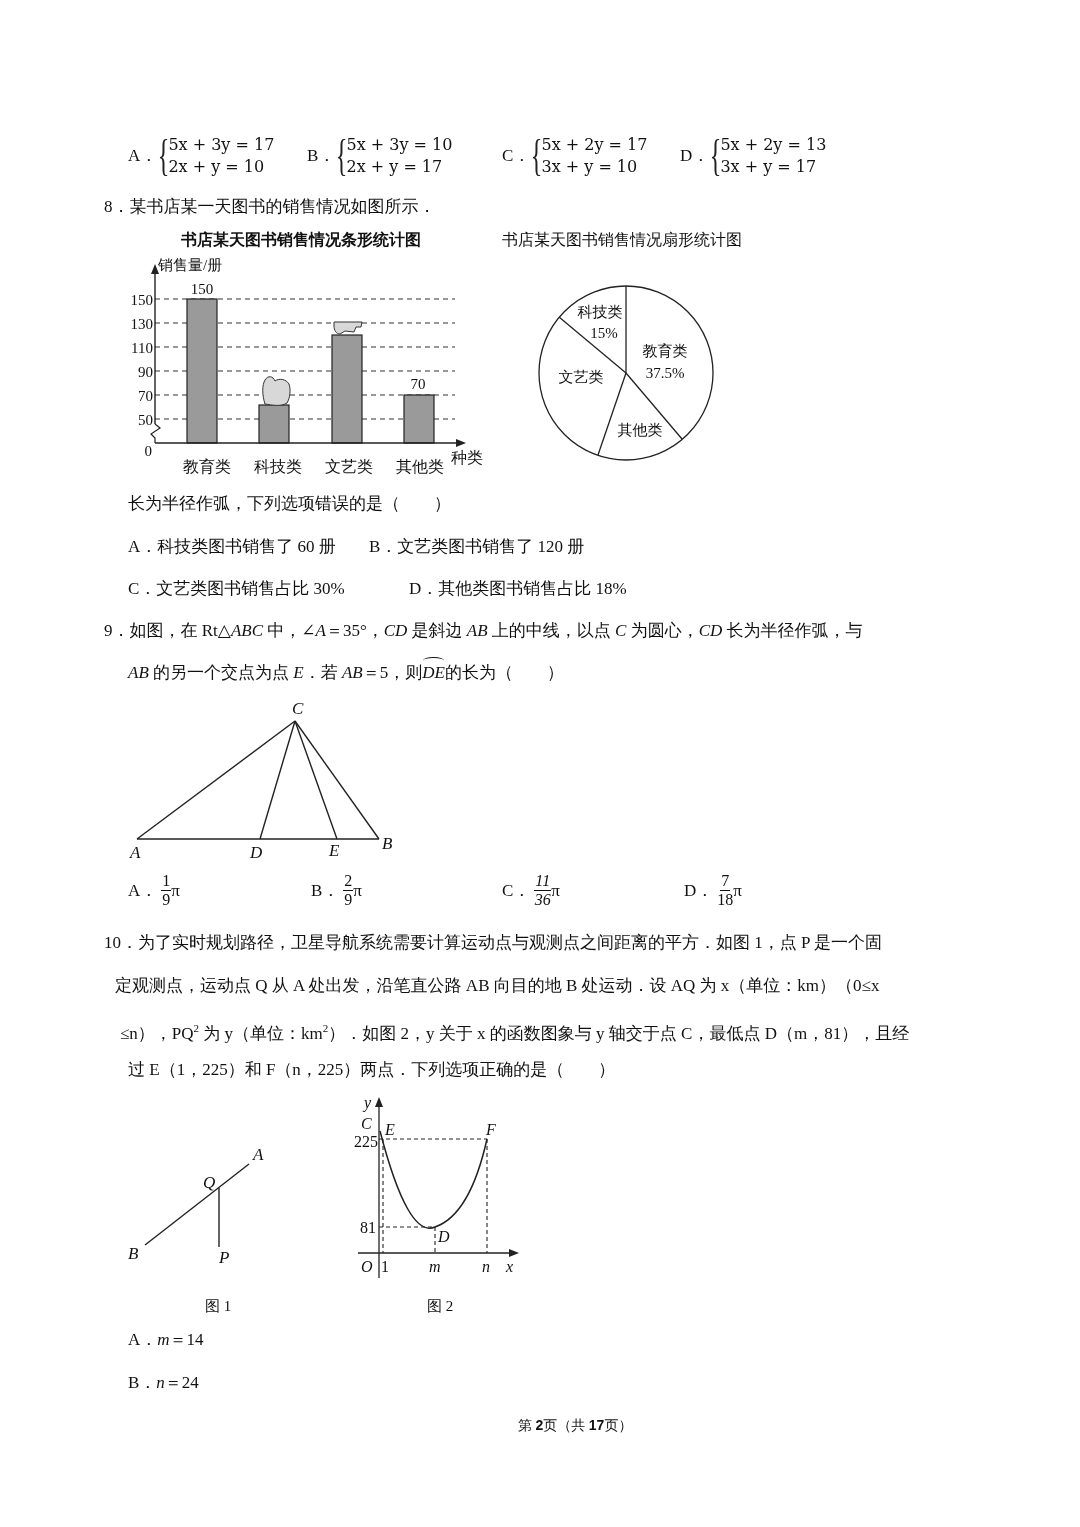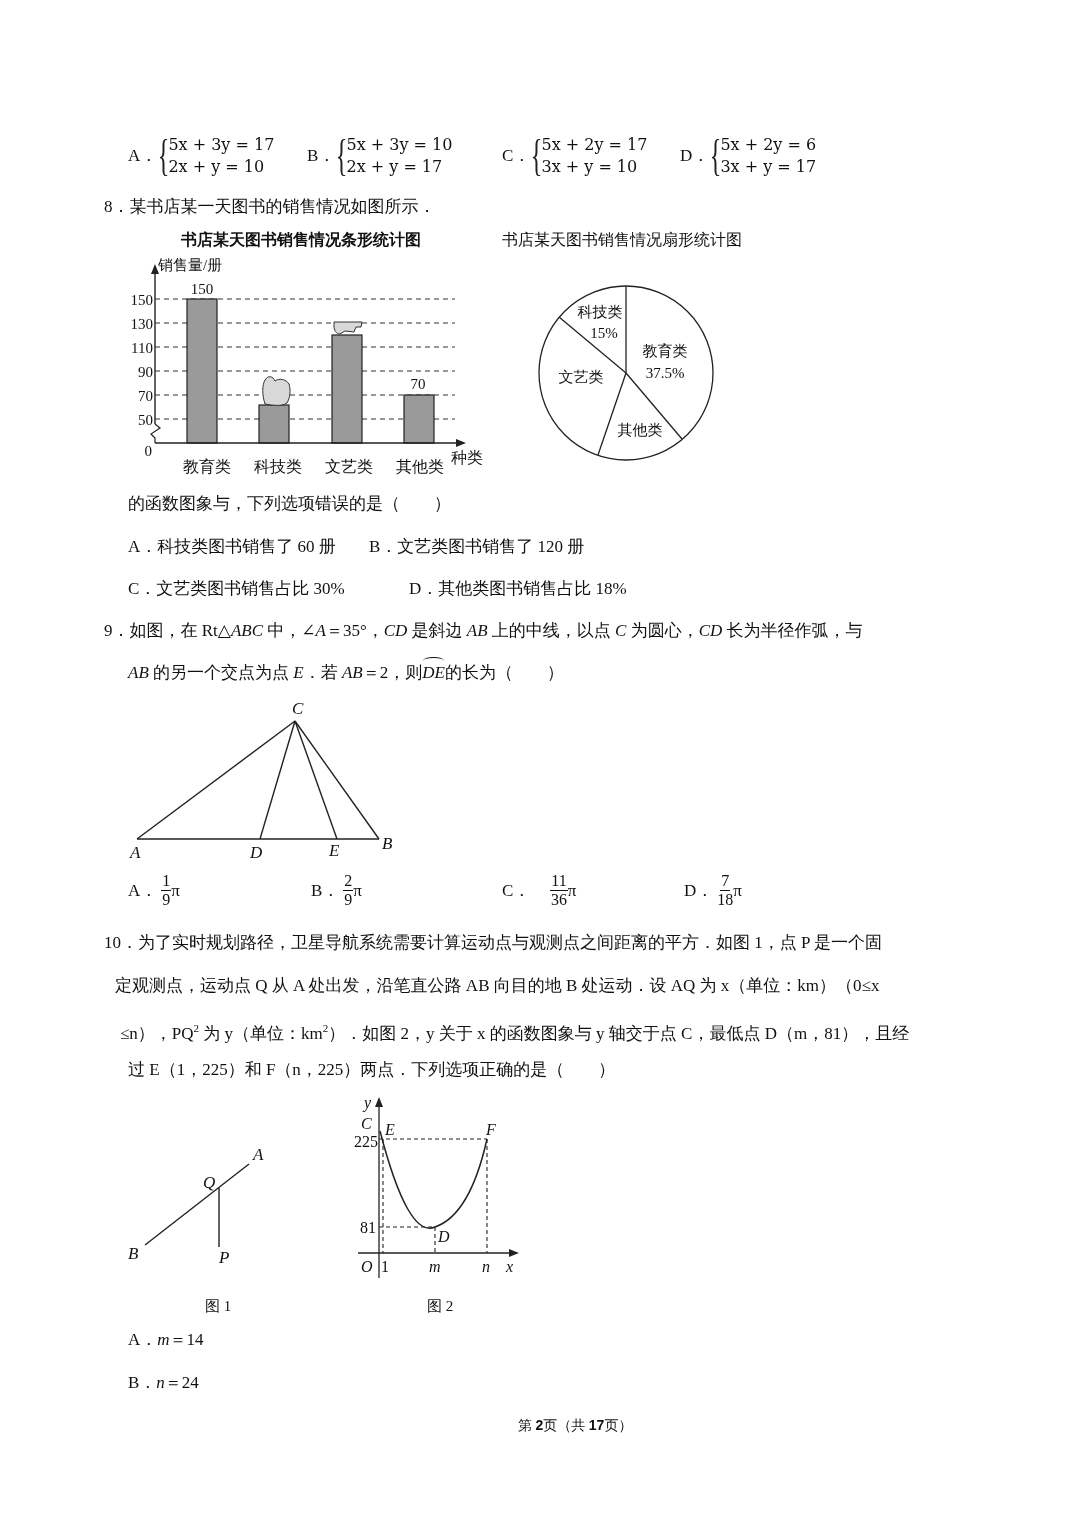--- a/index.html
+++ b/index.html
@@ -43,21 +43,21 @@
     <span class="brace">{</span>
     <span class="eqs">
         <span>5x + 2y = 17</span>
         <span>3x + y = 10</span>
       </span>
   </div>
   <div class="abs sys" style="left:680px;top:134px;">
     <span class="txt">D．</span>
     <span class="brace">{</span>
     <span class="eqs">
-        <span>5x + 2y = 6</span>
+        <span>5x + 2y = 13</span>
         <span>3x + y = 17</span>
       </span>
   </div>
 </div>
 
 <div class="abs txt" style="left:104px;top:196px;">8．某书店某一天图书的销售情况如图所示．</div>
 
 <div class="abs txt" style="left:181px;top:229px;font-size:16px;font-weight:bold;">书店某天图书销售情况条形统计图</div>
 <svg class="abs" style="left:120px;top:250px;" width="380" height="235" viewBox="120 250 380 235">
 
@@ -119,31 +119,31 @@
   <g font-size="15" fill="#111" text-anchor="middle">
     <text x="665" y="356">教育类</text>
     <text x="665" y="378">37.5%</text>
     <text x="600" y="317">科技类</text>
     <text x="604" y="338">15%</text>
     <text x="581" y="382">文艺类</text>
     <text x="640" y="435">其他类</text>
   </g>
 </svg>
 
-<div class="abs txt" style="left:128px;top:493px;">的函数图象与，下列选项错误的是（　　）</div>
+<div class="abs txt" style="left:128px;top:493px;">长为半径作弧，下列选项错误的是（　　）</div>
 <div class="abs txt" style="left:128px;top:536px;">A．科技类图书销售了 60 册</div>
 <div class="abs txt" style="left:369px;top:536px;">B．文艺类图书销售了 120 册</div>
 <div class="abs txt" style="left:128px;top:578px;">C．文艺类图书销售占比 30%</div>
 <div class="abs txt" style="left:409px;top:578px;">D．其他类图书销售占比 18%</div>
 
 <div class="abs txt" style="left:104px;top:620px;">
   <span>9．如图，在 Rt△</span><span class="it">ABC</span><span> 中，∠</span><span class="it">A</span><span>＝35°，</span><span class="it">CD</span><span> 是斜边 </span><span class="it">AB</span><span> 上的中线，以点 </span><span class="it">C</span><span> 为圆心，</span><span class="it">CD</span><span> 长为半径作弧，与</span>
 </div>
 <div class="abs txt" style="left:128px;top:662px;">
-  <span class="it">AB</span><span> 的另一个交点为点 </span><span class="it">E</span><span>．若 </span><span class="it">AB</span><span>＝2，则</span><span class="it" style="position:relative;display:inline-block;"><span style="position:absolute;left:1px;right:1px;top:-5px;height:6px;border-top:1.2px solid #111;border-radius:50% 50% 0 0;"></span><span>DE</span></span><span>的长为（　　）</span>
+  <span class="it">AB</span><span> 的另一个交点为点 </span><span class="it">E</span><span>．若 </span><span class="it">AB</span><span>＝5，则</span><span class="it" style="position:relative;display:inline-block;"><span style="position:absolute;left:1px;right:1px;top:-5px;height:6px;border-top:1.2px solid #111;border-radius:50% 50% 0 0;"></span><span>DE</span></span><span>的长为（　　）</span>
 </div>
 
 <svg class="abs" style="left:125px;top:695px;" width="280" height="170" viewBox="125 695 280 170">
   <g stroke="#222" stroke-width="1.4" fill="none">
     <line x1="137" y1="839" x2="379" y2="839"></line>
     <line x1="137" y1="839" x2="295" y2="721"></line>
     <line x1="295" y1="721" x2="379" y2="839"></line>
     <line x1="295" y1="721" x2="260" y2="839"></line>
     <line x1="295" y1="721" x2="337" y2="839"></line>
   </g>
@@ -168,21 +168,21 @@
   <div class="abs" style="left:311px;top:872px;display:flex;align-items:center;">
     <span class="txt">B．</span>
     <span class="frac" style="margin-left:4px;">
         <span class="num">2</span>
         <span>9</span>
       </span>
       <span class="pi">π</span>
   </div>
   <div class="abs" style="left:502px;top:872px;display:flex;align-items:center;">
     <span class="txt">C．</span>
-    <span class="frac" style="margin-left:20px;">
+    <span class="frac" style="margin-left:4px;font-style:italic;">
         <span class="num">11</span>
         <span>36</span>
       </span>
       <span class="pi">π</span>
   </div>
   <div class="abs" style="left:684px;top:872px;display:flex;align-items:center;">
     <span class="txt">D．</span>
     <span class="frac" style="margin-left:4px;">
         <span class="num">7</span>
         <span>18</span>

